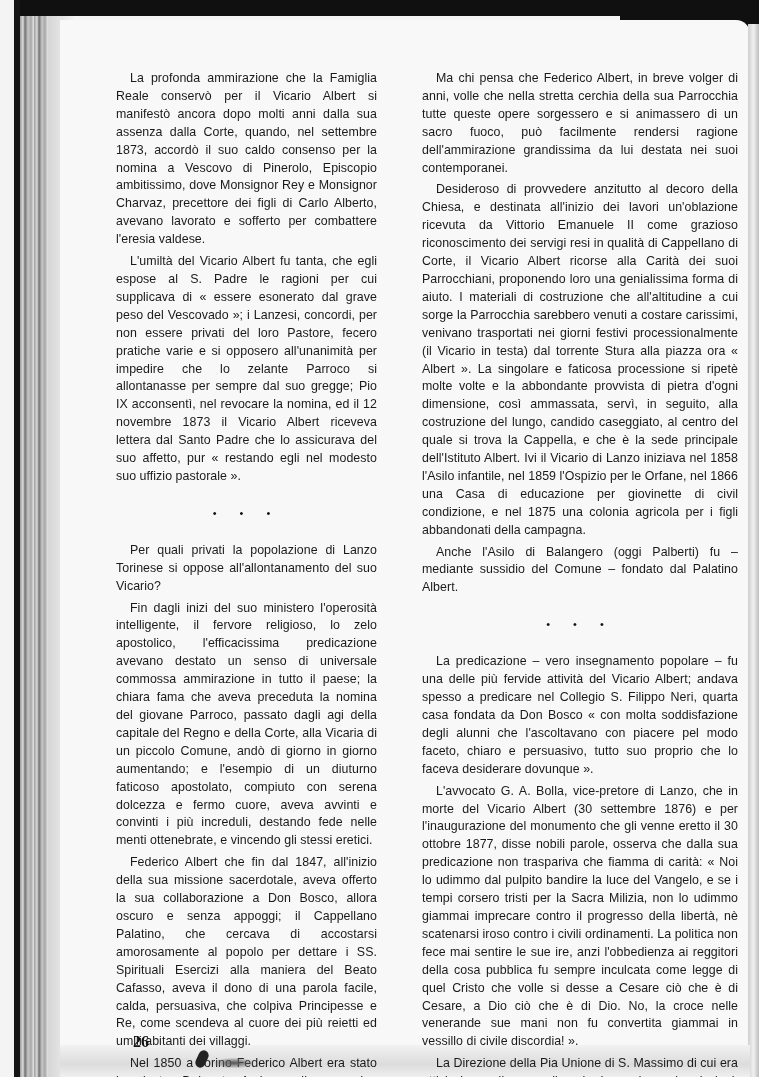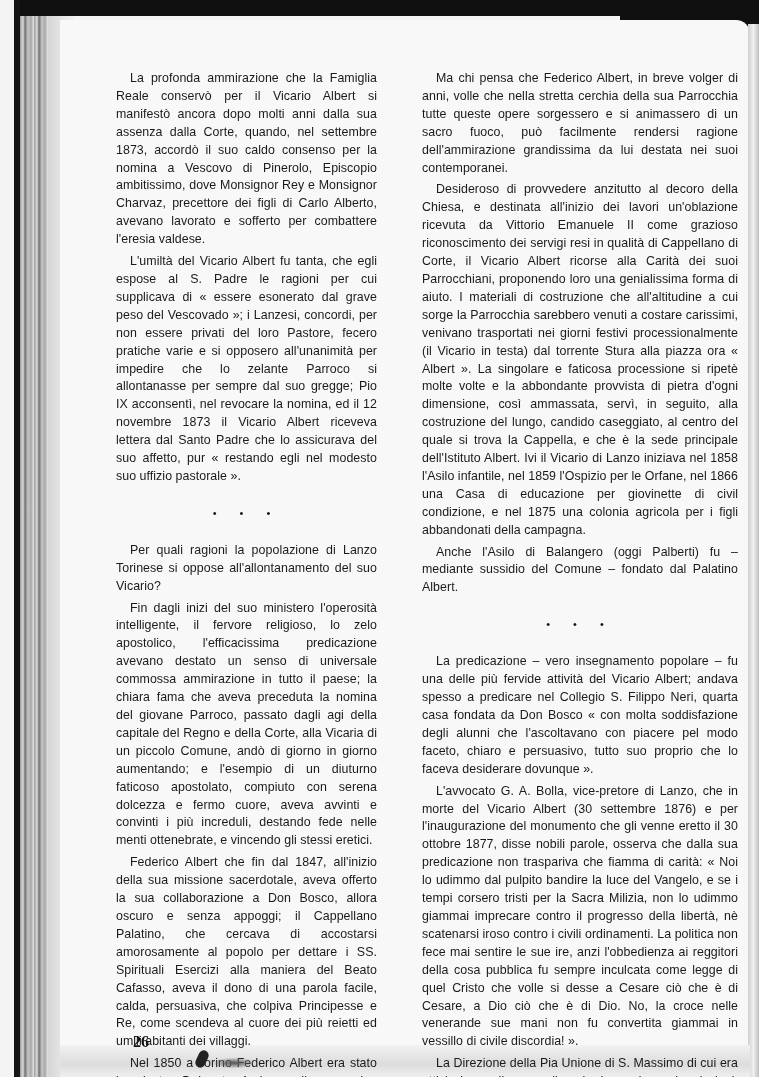--- a/index.html
+++ b/index.html
@@ -82,21 +82,21 @@
 <div class="spine"></div>
 <div class="spine-fade"></div>
 <div class="page"></div>
 <div class="right-edge"></div>
 <div class="bottom-shadow"></div>
 
 <div class="column col-left">
   <p>La profonda ammirazione che la Famiglia Reale conservò per il Vicario Albert si manifestò ancora dopo molti anni dalla sua assenza dalla Corte, quando, nel settembre 1873, accordò il suo caldo consenso per la nomina a Vescovo di Pinerolo, Episcopio ambitissimo, dove Monsignor Rey e Monsignor Charvaz, precettore dei figli di Carlo Alberto, avevano lavorato e sofferto per combattere l'eresia valdese.</p>
   <p>L'umiltà del Vicario Albert fu tanta, che egli espose al S. Padre le ragioni per cui supplicava di « essere esonerato dal grave peso del Vescovado »; i Lanzesi, concordi, per non essere privati del loro Pastore, fecero pratiche varie e si opposero all'unanimità per impedire che lo zelante Parroco si allontanasse per sempre dal suo gregge; Pio IX acconsentì, nel revocare la nomina, ed il 12 novembre 1873 il Vicario Albert riceveva lettera dal Santo Padre che lo assicurava del suo affetto, pur « restando egli nel modesto suo uffizio pastorale ».</p>
   <div class="separator">• • •</div>
-  <p>Per quali ragioni la popolazione di Lanzo Torinese si oppose all'allontanamento del suo Vicario?</p>
+  <p>Per quali privati la popolazione di Lanzo Torinese si oppose all'allontanamento del suo Vicario?</p>
   <p>Fin dagli inizi del suo ministero l'operosità intelligente, il fervore religioso, lo zelo apostolico, l'efficacissima predicazione avevano destato un senso di universale commossa ammirazione in tutto il paese; la chiara fama che aveva preceduta la nomina del giovane Parroco, passato dagli agi della capitale del Regno e della Corte, alla Vicaria di un piccolo Comune, andò di giorno in giorno aumentando; e l'esempio di un diuturno faticoso apostolato, compiuto con serena dolcezza e fermo cuore, aveva avvinti e convinti i più increduli, destando fede nelle menti ottenebrate, e vincendo gli stessi eretici.</p>
   <p>Federico Albert che fin dal 1847, all'inizio della sua missione sacerdotale, aveva offerto la sua collaborazione a Don Bosco, allora oscuro e senza appoggi; il Cappellano Palatino, che cercava di accostarsi amorosamente al popolo per dettare i SS. Spirituali Esercizi alla maniera del Beato Cafasso, aveva il dono di una parola facile, calda, persuasiva, che colpiva Principesse e Re, come scendeva al cuore dei più reietti ed umili abitanti dei villaggi.</p>
   <p>Nel 1850 a Torino Federico Albert era stato incaricato, Delegato Arcivescovile, con due altri sacerdoti, ad amministrare la Chiesa parrocchiale di S. Carlo; la sua forte tempra si rivelò, mentre attese ai più disparati lavori con zelo infaticabile.</p>
 
 </div>
 
 <div class="column col-right">
   <p>Ma chi pensa che Federico Albert, in breve volger di anni, volle che nella stretta cerchia della sua Parrocchia tutte queste opere sorgessero e si animassero di un sacro fuoco, può facilmente rendersi ragione dell'ammirazione grandissima da lui destata nei suoi contemporanei.</p>
   <p>Desideroso di provvedere anzitutto al decoro della Chiesa, e destinata all'inizio dei lavori un'oblazione ricevuta da Vittorio Emanuele II come grazioso riconoscimento dei servigi resi in qualità di Cappellano di Corte, il Vicario Albert ricorse alla Carità dei suoi Parrocchiani, proponendo loro una genialissima forma di aiuto. I materiali di costruzione che all'altitudine a cui sorge la Parrocchia sarebbero venuti a costare carissimi, venivano trasportati nei giorni festivi processionalmente (il Vicario in testa) dal torrente Stura alla piazza ora « Albert ». La singolare e faticosa processione si ripetè molte volte e la abbondante provvista di pietra d'ogni dimensione, così ammassata, servì, in seguito, alla costruzione del lungo, candido caseggiato, al centro del quale si trova la Cappella, e che è la sede principale dell'Istituto Albert. Ivi il Vicario di Lanzo iniziava nel 1858 l'Asilo infantile, nel 1859 l'Ospizio per le Orfane, nel 1866 una Casa di educazione per giovinette di civil condizione, e nel 1875 una colonia agricola per i figli abbandonati della campagna.</p>
   <p>Anche l'Asilo di Balangero (oggi Palberti) fu – mediante sussidio del Comune – fondato dal Palatino Albert.</p>

